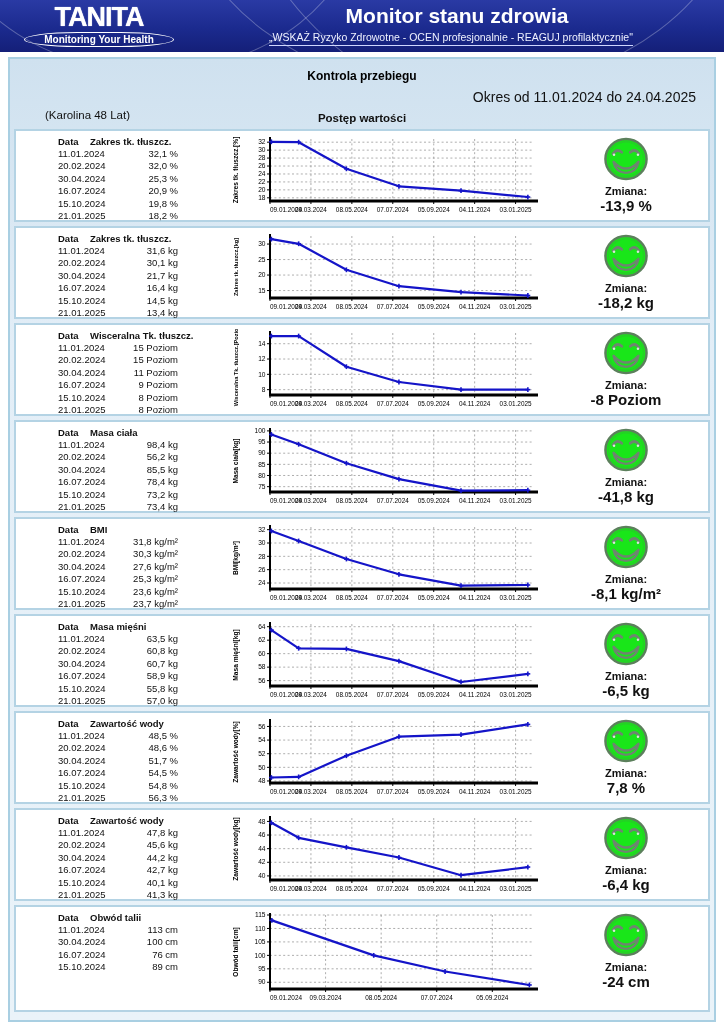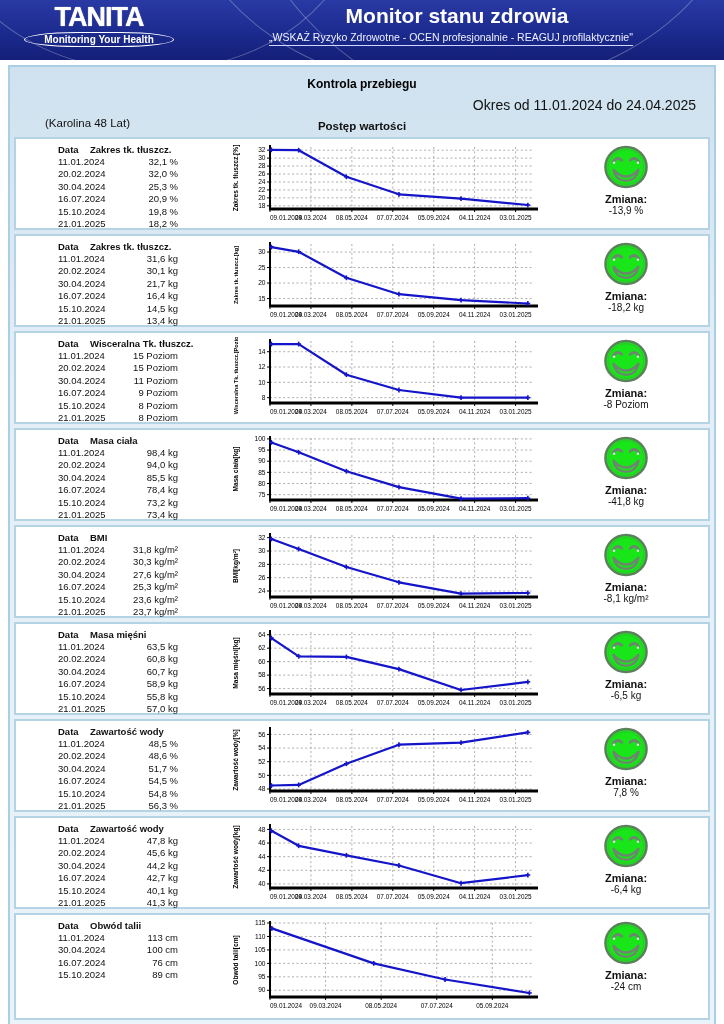--- a/index.html
+++ b/index.html
@@ -1,19 +1,19 @@
 <!DOCTYPE html>
 <html><head>
 <meta charset="utf-8">
 <style>
   html,body{margin:0;padding:0;background:#fff;}
   body{width:724px;font-family:"Liberation Sans", sans-serif;color:#111;}
 
   
-  .hdr{position:relative;height:60px;background:linear-gradient(180deg,#2a3aa4 0%,#1b2a8e 55%,#141f78 100%);overflow:hidden;}
+  .hdr{position:relative;height:52px;background:linear-gradient(180deg,#2a3aa4 0%,#1b2a8e 55%,#141f78 100%);overflow:hidden;}
   .hdr .arc{position:absolute;border:1px solid rgba(255,255,255,.28);border-radius:50%;}
   .arc1{width:560px;height:420px;left:180px;top:-330px;}
   .arc2{width:760px;height:560px;left:240px;top:-420px;}
   .arc3{width:420px;height:330px;left:-60px;top:-260px;}
   .logo{position:absolute;left:24px;top:4px;width:150px;text-align:center;}
   .logo-word{color:#fff;font-weight:bold;font-size:27px;letter-spacing:-1px;line-height:27px;text-shadow:0 0 1px #fff;}
   .logo-tag{margin-top:1px;border:1px solid #fff;border-radius:50%/70%;color:#fff;font-size:10px;font-weight:bold;padding:1px 6px;white-space:nowrap;}
   .hdr-title{position:absolute;left:200px;right:10px;top:4px;text-align:center;color:#fff;font-size:21px;font-weight:bold;}
   .hdr-sub{position:absolute;left:188px;right:10px;top:31px;text-align:center;color:#eef1ff;font-size:10.5px;}
   .hdr-sub span{display:inline-block;border-bottom:1px solid #cfd6ff;padding-bottom:2px;}
@@ -33,21 +33,21 @@
   .tblwrap{width:172px;padding:3px 0 0 42px;flex:none;}
   .thead{display:flex;gap:6px;font-size:9.5px;font-weight:bold;white-space:nowrap;line-height:12px;}
   .thead .c1{width:26px;flex:none;}
   .trow{display:flex;font-size:9.5px;line-height:12.4px;white-space:nowrap;}
   .trow .tdate{width:58px;flex:none;}
   .trow .tval{width:62px;flex:none;text-align:right;padding-right:4px;}
   .chartwrap{flex:none;width:316px;padding-top:2px;}
   .sidewrap{flex:1;display:flex;flex-direction:column;align-items:center;justify-content:flex-start;padding-top:4px;}
   .smiley{width:46px;height:44px;flex:none;}
   .chg-label{font-size:11px;font-weight:bold;margin-top:4px;}
-  .chg-value{font-size:10px;font-weight:normal;}
+  .chg-value{font-size:15px;font-weight:bold;}
 
   svg.chart text{font-family:"Liberation Sans", sans-serif;}
 </style>
 </head>
 <body>
 
 <div class="hdr">
   <div class="arc arc1"></div>
   <div class="arc arc2"></div>
   <div class="arc arc3"></div>
@@ -389,21 +389,21 @@
         <span class="c1">Data</span>
         <span class="c2">Masa ciała</span>
       </div>
       <div>
               <div class="trow">
                 <span class="tdate">11.01.2024</span>
                 <span class="tval">98,4 kg</span>
               </div>
               <div class="trow">
                 <span class="tdate">20.02.2024</span>
-                <span class="tval">94,0 kg</span>
+                <span class="tval">56,2 kg</span>
               </div>
               <div class="trow">
                 <span class="tdate">30.04.2024</span>
                 <span class="tval">85,5 kg</span>
               </div>
               <div class="trow">
                 <span class="tdate">16.07.2024</span>
                 <span class="tval">78,4 kg</span>
               </div>
               <div class="trow">

